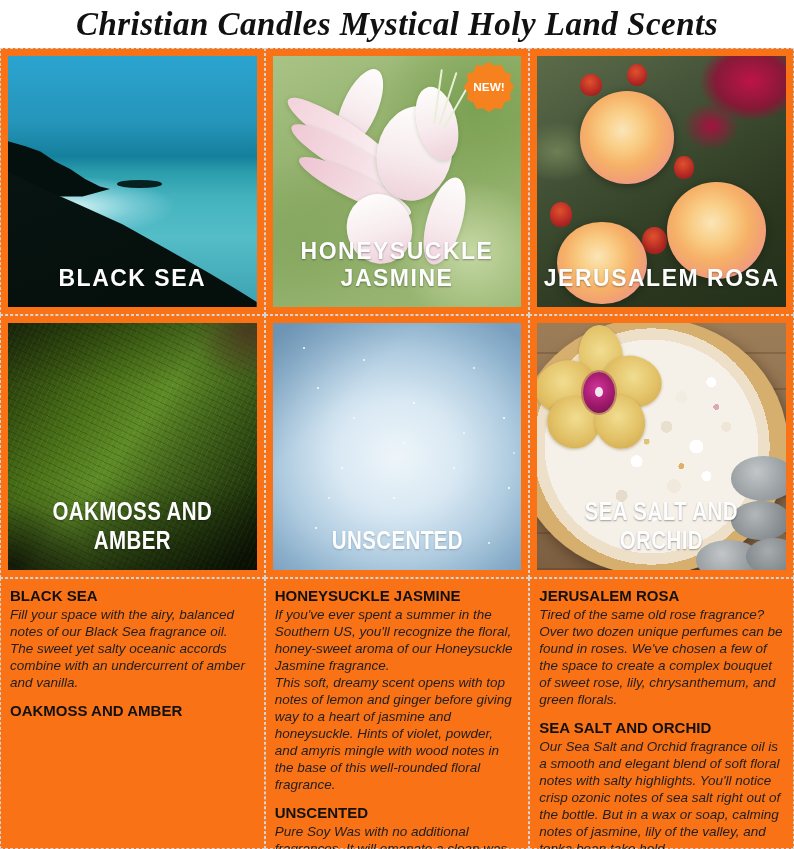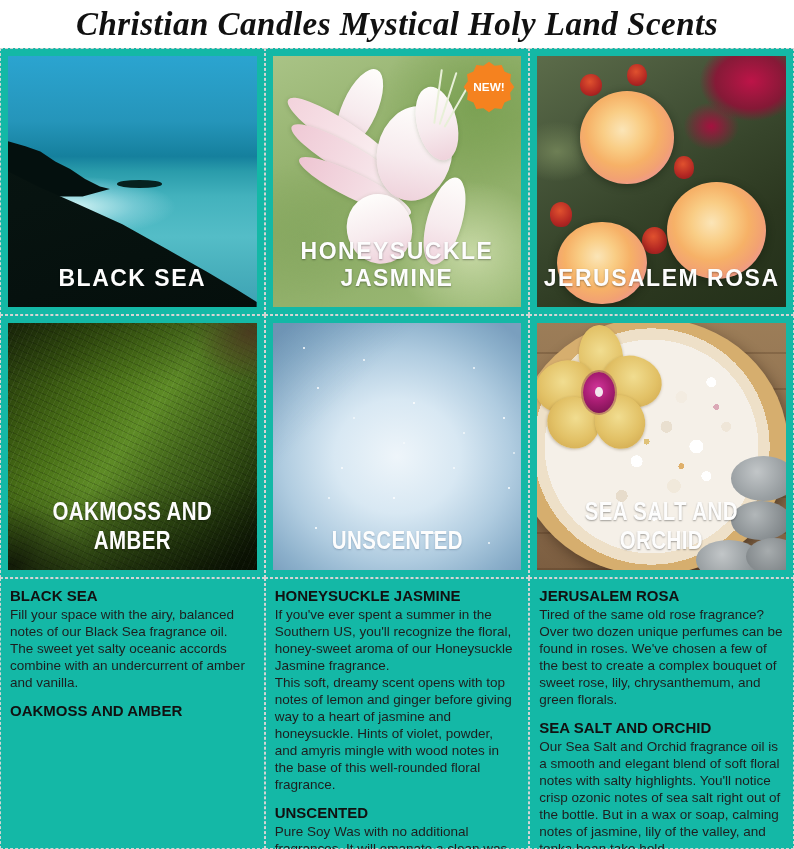--- a/index.html
+++ b/index.html
@@ -5,21 +5,21 @@
   html,body{margin:0;padding:0;background:#ffffff;}
   body{width:794px;height:849px;font-family:"Liberation Sans",sans-serif;color:#1c1c1c;overflow:hidden;}
 
   
   .page-title{height:48px;display:flex;align-items:center;justify-content:center;
     font-family:"Liberation Serif",serif;font-style:italic;font-weight:bold;
     font-size:33px;letter-spacing:.5px;color:#111;}
 
   
   .grid{display:grid;width:794px;grid-template-columns:1fr 1fr 1fr;grid-template-rows:267px 263px 271px;}
-  .cell{border:1px dashed #d4d4d4;box-sizing:border-box;background:#14b8a6;}
+  .cell{border:1px dashed #d4d4d4;box-sizing:border-box;background:#f97316;}
   .photo-cell{padding:7px;}
   .photo{position:relative;width:100%;height:100%;overflow:hidden;}
 
   .photo-label{position:absolute;left:0;right:0;bottom:15px;text-align:center;color:#fdfdfd;
     font-weight:bold;font-size:23px;letter-spacing:1.5px;
     text-shadow:0 1px 2px rgba(0,0,0,.35);z-index:6;}
   .photo-label.condensed{transform:scaleX(.82);font-size:25px;letter-spacing:.5px;}
   .photo-label.soft{text-shadow:0 1px 2px rgba(80,110,140,.4);}
 
   
@@ -138,21 +138,21 @@
     background:radial-gradient(circle at 40% 35%,#c2c6c8 0%,#9aa0a3 55%,#7e8487 100%);}
   .pe1{right:-4%;bottom:28%;width:26%;height:18%;}
   .pe2{right:-2%;bottom:12%;width:24%;height:16%;background:radial-gradient(circle at 40% 35%,#b2b7b9 0%,#8c9295 55%,#6f7578 100%);}
   .pe3{right:10%;bottom:-4%;width:26%;height:16%;}
   .pe4{right:-6%;bottom:-2%;width:22%;height:15%;background:radial-gradient(circle at 40% 35%,#a7acae 0%,#858b8e 55%,#686e71 100%);}
 
   
   .desc-cell{padding:8px 10px 6px 9px;font-size:13.5px;line-height:17px;color:#1e1e1e;}
   .desc-heading{font-size:15px;font-weight:bold;color:#111;margin:0 0 2px 0;}
   .desc-block + .desc-block .desc-heading{margin-top:11px;}
-  .desc-body{white-space:pre-line;}
+  .desc-body{white-space:pre-line;font-style:italic;}
 </style>
 </head>
 <body>
 
 <div class="page-title">Christian Candles Mystical Holy Land Scents</div>
 
 <div class="grid">
 
   <div class="cell photo-cell">
     <div class="photo ph-blacksea">
@@ -251,21 +251,21 @@
     </div>
     <div class="desc-block">
       <div class="desc-heading">UNSCENTED</div>
       <div class="desc-body">Pure Soy Was with no additional fragrances. It will emanate a clean was subtle smell.</div>
     </div>
   </div>
 
   <div class="cell desc-cell">
     <div class="desc-block">
       <div class="desc-heading">JERUSALEM ROSA</div>
-      <div class="desc-body">Tired of the same old rose fragrance? Over two dozen unique perfumes can be found in roses. We've chosen a few of the best to create a complex bouquet of sweet rose, lily, chrysanthemum, and green florals.</div>
+      <div class="desc-body">Tired of the same old rose fragrance? Over two dozen unique perfumes can be found in roses. We've chosen a few of the space to create a complex bouquet of sweet rose, lily, chrysanthemum, and green florals.</div>
     </div>
     <div class="desc-block">
       <div class="desc-heading">SEA SALT AND ORCHID</div>
       <div class="desc-body">Our Sea Salt and Orchid fragrance oil is a smooth and elegant blend of soft floral notes with salty highlights. You'll notice crisp ozonic notes of sea salt right out of the bottle. But in a wax or soap, calming notes of jasmine, lily of the valley, and tonka bean take hold.</div>
     </div>
   </div>
 
 </div>
 
 </body></html>

